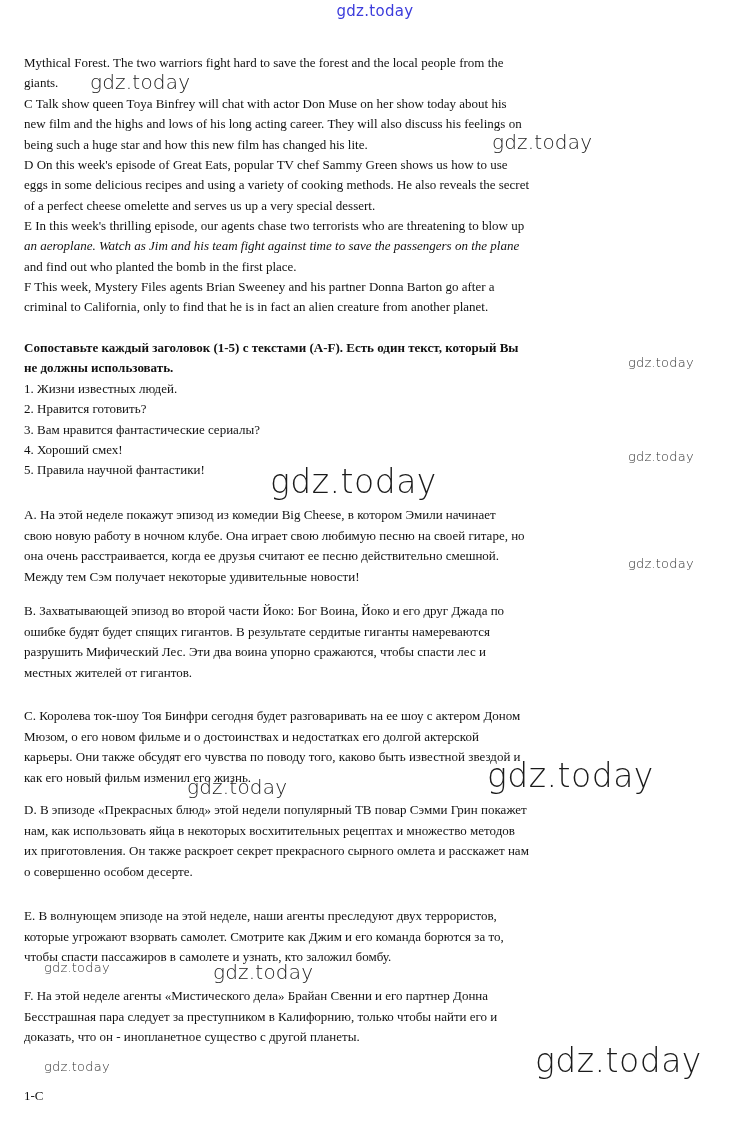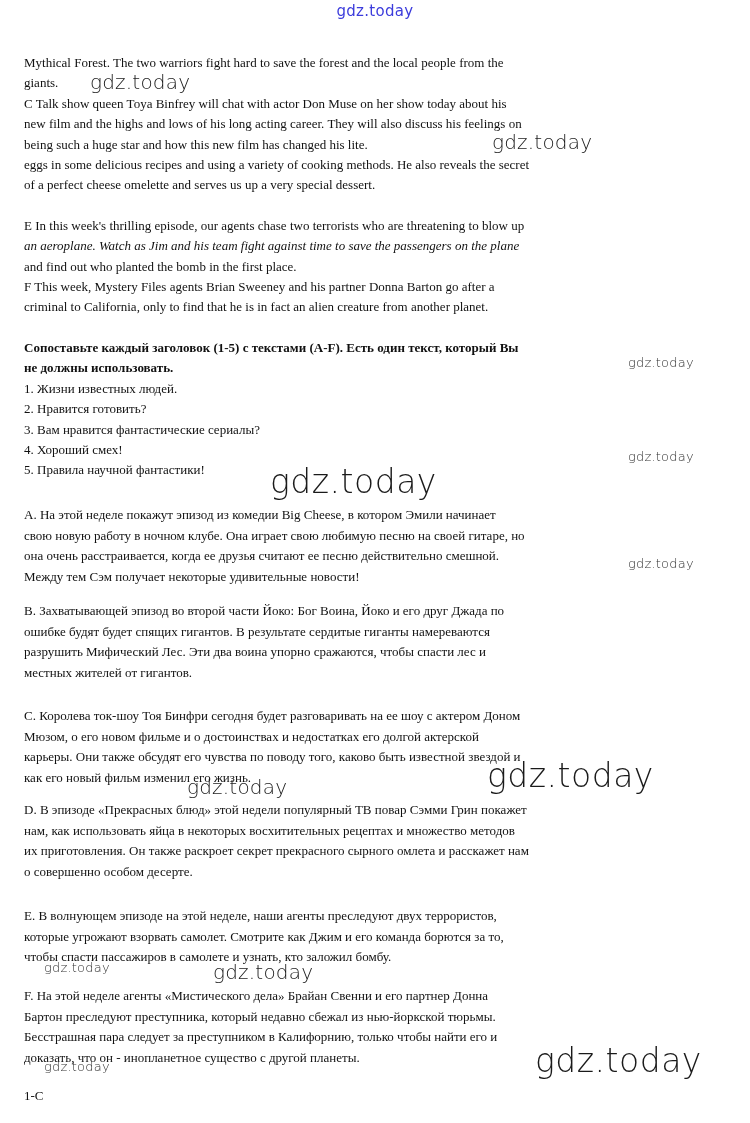--- a/index.html
+++ b/index.html
@@ -70,20 +70,21 @@
     <span class="line" style="display: block; width: max-content;">giants.</span>
   </div>
 
   <div class="block en" style="top:94px;">
     <span class="line" style="display: block; width: max-content;">C Talk show queen Toya Binfrey will chat with actor Don Muse on her show today about his</span>
     <span class="line" style="display: block; width: max-content;">new film and the highs and lows of his long acting career. They will also discuss his feelings on</span>
     <span class="line" style="display: block; width: max-content;">being such a huge star and how this new film has changed his lite.</span>
   </div>
 
   <div class="block en" style="top:155px;">
+    <span class="line" style="display: block; width: max-content;">D On this week's episode of Great Eats, popular TV chef Sammy Green shows us how to use</span>
     <span class="line" style="display: block; width: max-content;">eggs in some delicious recipes and using a variety of cooking methods. He also reveals the secret</span>
     <span class="line" style="display: block; width: max-content;">of a perfect cheese omelette and serves us up a very special dessert.</span>
   </div>
 
   <div class="block en" style="top:216px;">
     <span class="line" style="display: block; width: max-content;">E In this week's thrilling episode, our agents chase two terrorists who are threatening to blow up</span>
     <span class="line" style="display: block; width: max-content; font-style: italic;">an aeroplane. Watch as Jim and his team fight against time to save the passengers on the plane</span>
     <span class="line" style="display: block; width: max-content;">and find out who planted the bomb in the first place.</span>
   </div>
 
@@ -134,21 +135,20 @@
   </div>
 
   <div class="block ru-para" style="top:906px;">
     <span class="line" style="display: block; width: max-content;">Е. В волнующем эпизоде на этой неделе, наши агенты преследуют двух террористов,</span>
     <span class="line" style="display: block; width: max-content;">которые угрожают взорвать самолет. Смотрите как Джим и его команда борются за то,</span>
     <span class="line" style="display: block; width: max-content;">чтобы спасти пассажиров в самолете и узнать, кто заложил бомбу.</span>
   </div>
 
   <div class="block ru-para" style="top:986px;">
     <span class="line" style="display: block; width: max-content;">F. На этой неделе агенты «Мистического дела» Брайан Свенни и его партнер Донна</span>
-    <span class="line" style="display: block; width: max-content;">Бартон преследуют преступника, который недавно сбежал из нью-йоркской тюрьмы.</span>
     <span class="line" style="display: block; width: max-content;">Бесстрашная пара следует за преступником в Калифорнию, только чтобы найти его и</span>
     <span class="line" style="display: block; width: max-content;">доказать, что он - инопланетное существо с другой планеты.</span>
   </div>
 
   <div class="block" style="top:1086px;">
     <span class="line" style="display: block; width: max-content;">1-C</span>
   </div>
 
   <div class="wm mid" style="left:90px; top:70px;">gdz.today</div>
   <div class="wm mid" style="left:492px; top:130px;">gdz.today</div>

